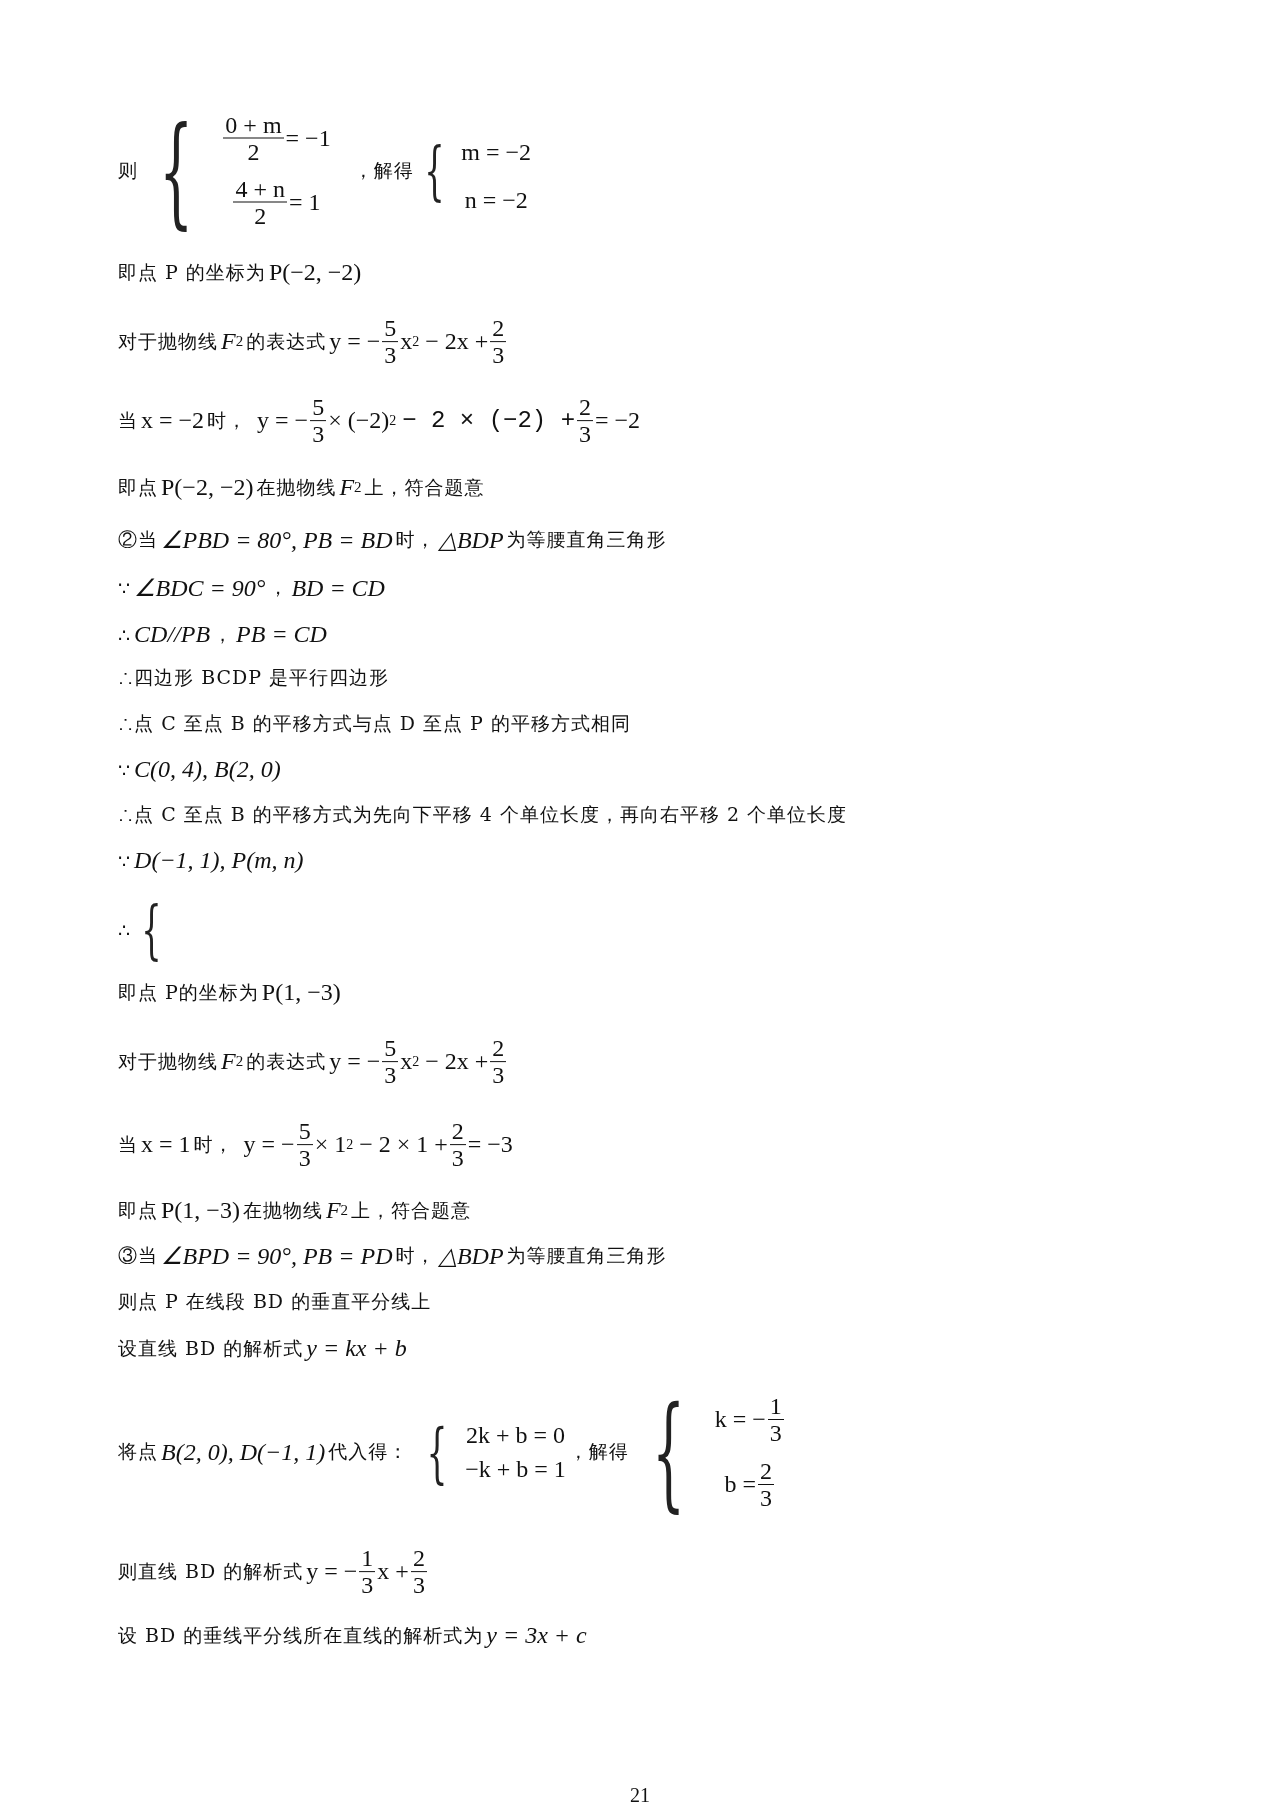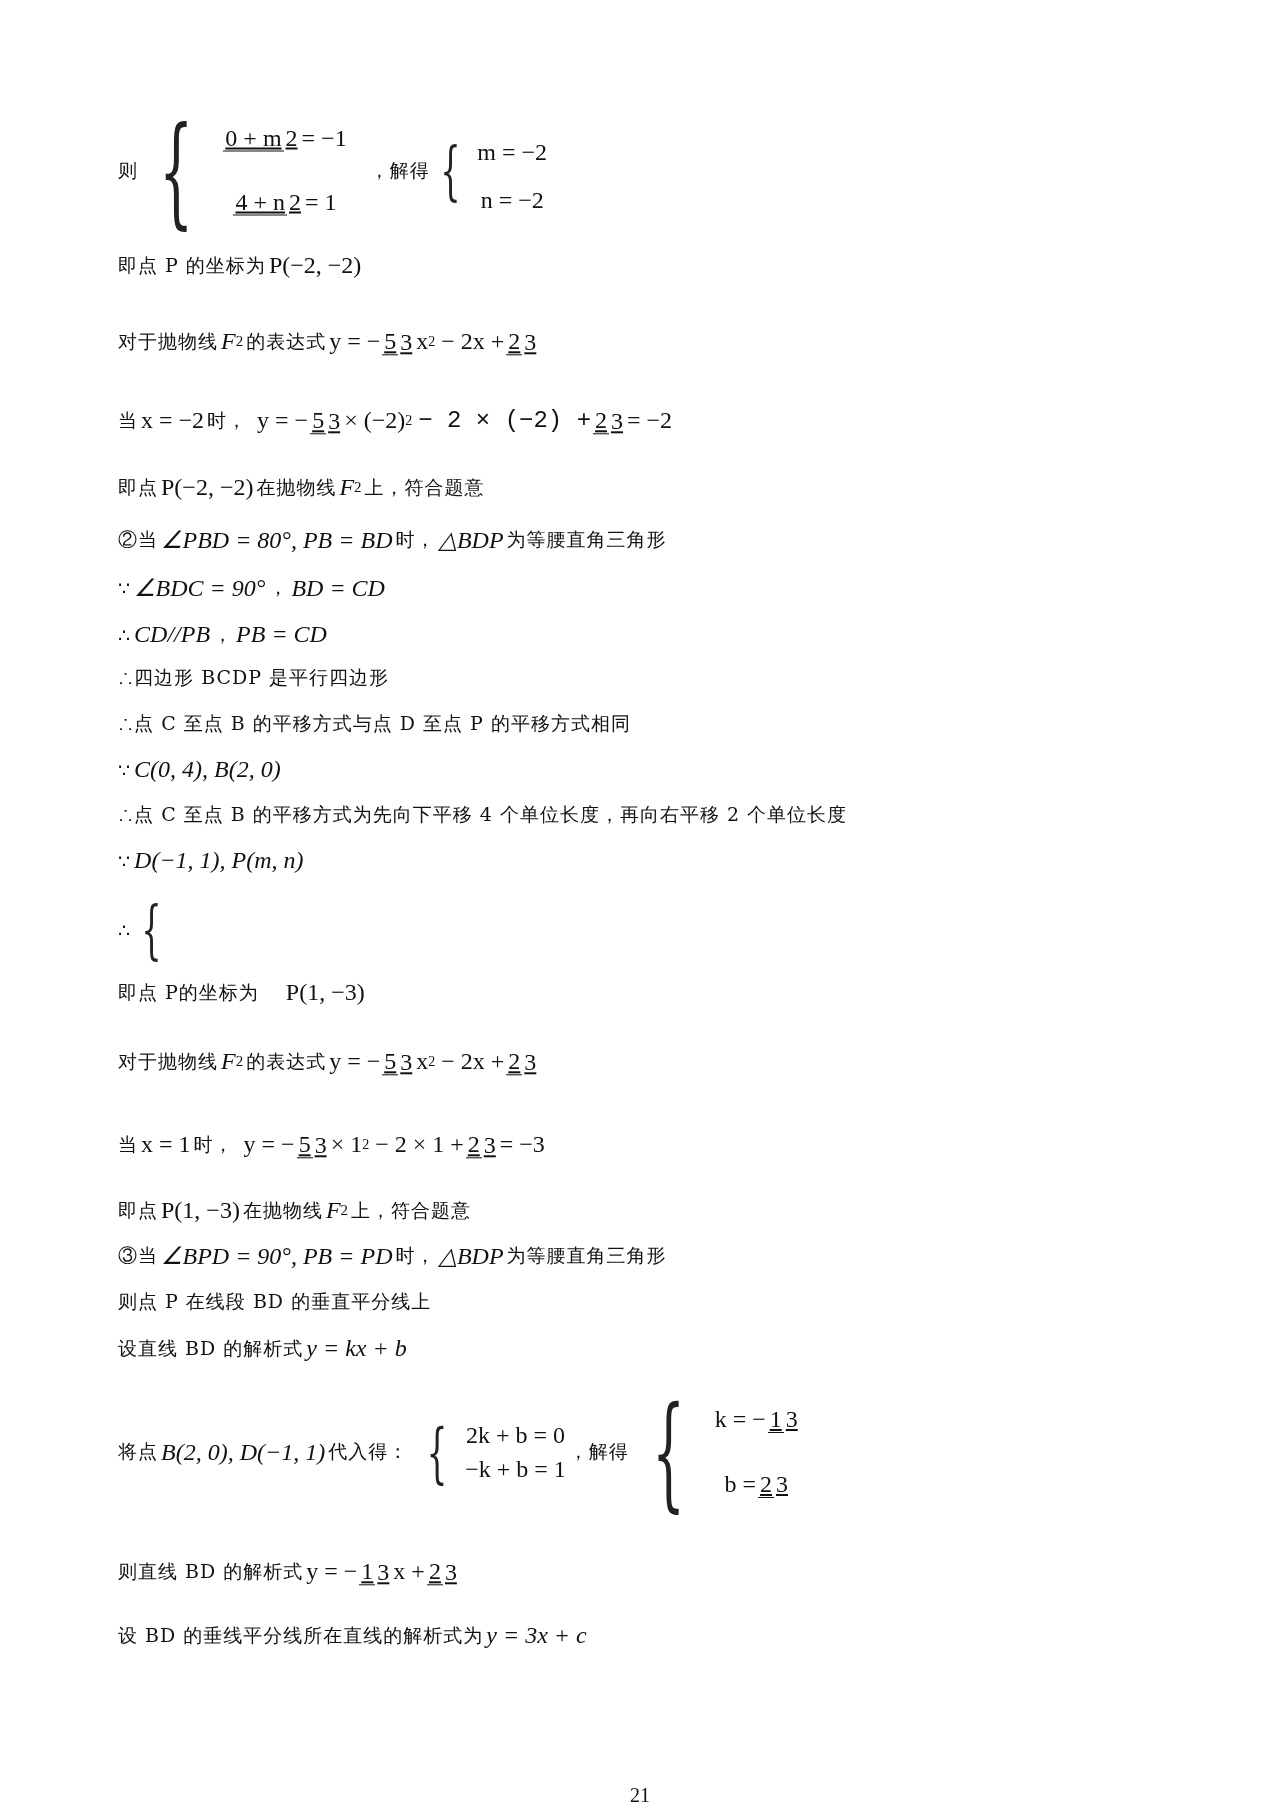--- a/index.html
+++ b/index.html
@@ -3,21 +3,21 @@
 <meta charset="utf-8">
 <style>
   html, body { margin: 0; padding: 0; background: #ffffff; }
   body { width: 1280px; height: 1810px; position: relative; overflow: hidden;
          font-family: "Liberation Serif", "DejaVu Serif", serif; color: #111; }
   .line { position: absolute; left: 118px; display: flex; align-items: center;
           font-size: 20px; white-space: nowrap; transform: translateY(-50%); }
   .cn { font-family: "DejaVu Serif", "Liberation Serif", serif; font-size: 19px; letter-spacing: 1px; }
   .m { font-family: "Liberation Serif", serif; font-size: 24px; margin: 0 3px; display: inline-flex; align-items: center; }
   .m i { font-style: italic; }
-  .frac { display: inline-flex; flex-direction: row; align-items: center; vertical-align: middle; margin: 0 2px; text-decoration: underline; }
+  .frac { display: inline-flex; flex-direction: column; align-items: center; vertical-align: middle; margin: 0 2px; }
   .frac .num { border-bottom: 1.2px solid #111; padding: 0 2px; line-height: 1.1; }
   .frac .den { line-height: 1.1; padding: 0 2px; }
   sub { font-size: 15px; vertical-align: -6px; }
   sup { font-size: 14px; vertical-align: 10px; }
   .system { display: inline-flex; align-items: center; }
   .brace { font-family: "DejaVu Serif", serif; font-weight: 100; color: #222; display: inline-block; transform-origin: center; margin-right: 4px; }
   .rows { display: inline-flex; flex-direction: column; justify-content: space-around; }
   .rows > div { display: flex; align-items: center; }
   .pagenum { position: absolute; left: 0; width: 1280px; text-align: center; top: 1784px; font-size: 20px; font-family: "Liberation Serif", serif; }
 </style>
@@ -48,21 +48,21 @@
   <span class="cn" style="margin-left:20px;">，解得</span>
   <span class="system">
     <span class="brace" style="font-size:64px; transform:scaleX(0.5);">{</span>
     <span class="rows m" style="height:64px;gap:21px;">
       <div>m = −2</div>
       <div>n = −2</div>
     </span>
   </span>
 </div>
 
-<div class="line" style="top:265px;">
+<div class="line" style="top:272px;">
   <span class="cn">即点 P 的坐标为</span>
   <span class="m">P(−2, −2)</span>
 </div>
 
 <div class="line" style="top:342px;">
   <span class="cn">对于抛物线</span>
   <span class="m">
       <i>F</i>
       <sub>2</sub>
     </span>
@@ -175,21 +175,21 @@
     </span>
 </div>
 
 <div class="line" style="top:930px;">
   <span class="cn">∴</span>
   <span class="system">
     <span class="brace" style="font-size:64px; transform:scaleX(0.5);">{</span>
   </span>
 </div>
 
-<div class="line" style="top:992px;gap:24px;">
+<div class="line" style="top:992px;">
   <span class="cn">即点 P的坐标为</span>
   <span class="m">P(1, −3)</span>
 </div>
 
 <div class="line" style="top:1062px;">
   <span class="cn">对于抛物线</span>
   <span class="m">
       <i>F</i>
       <sub>2</sub>
     </span>

